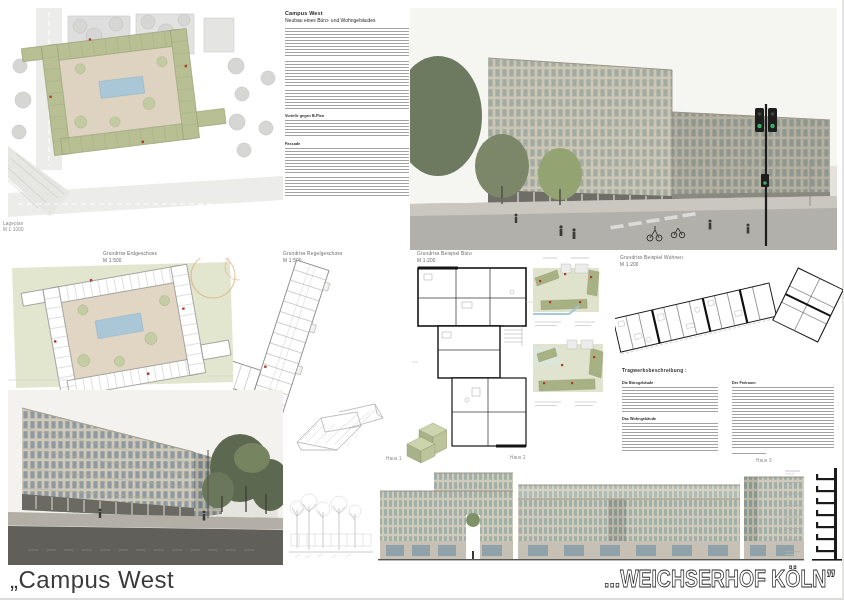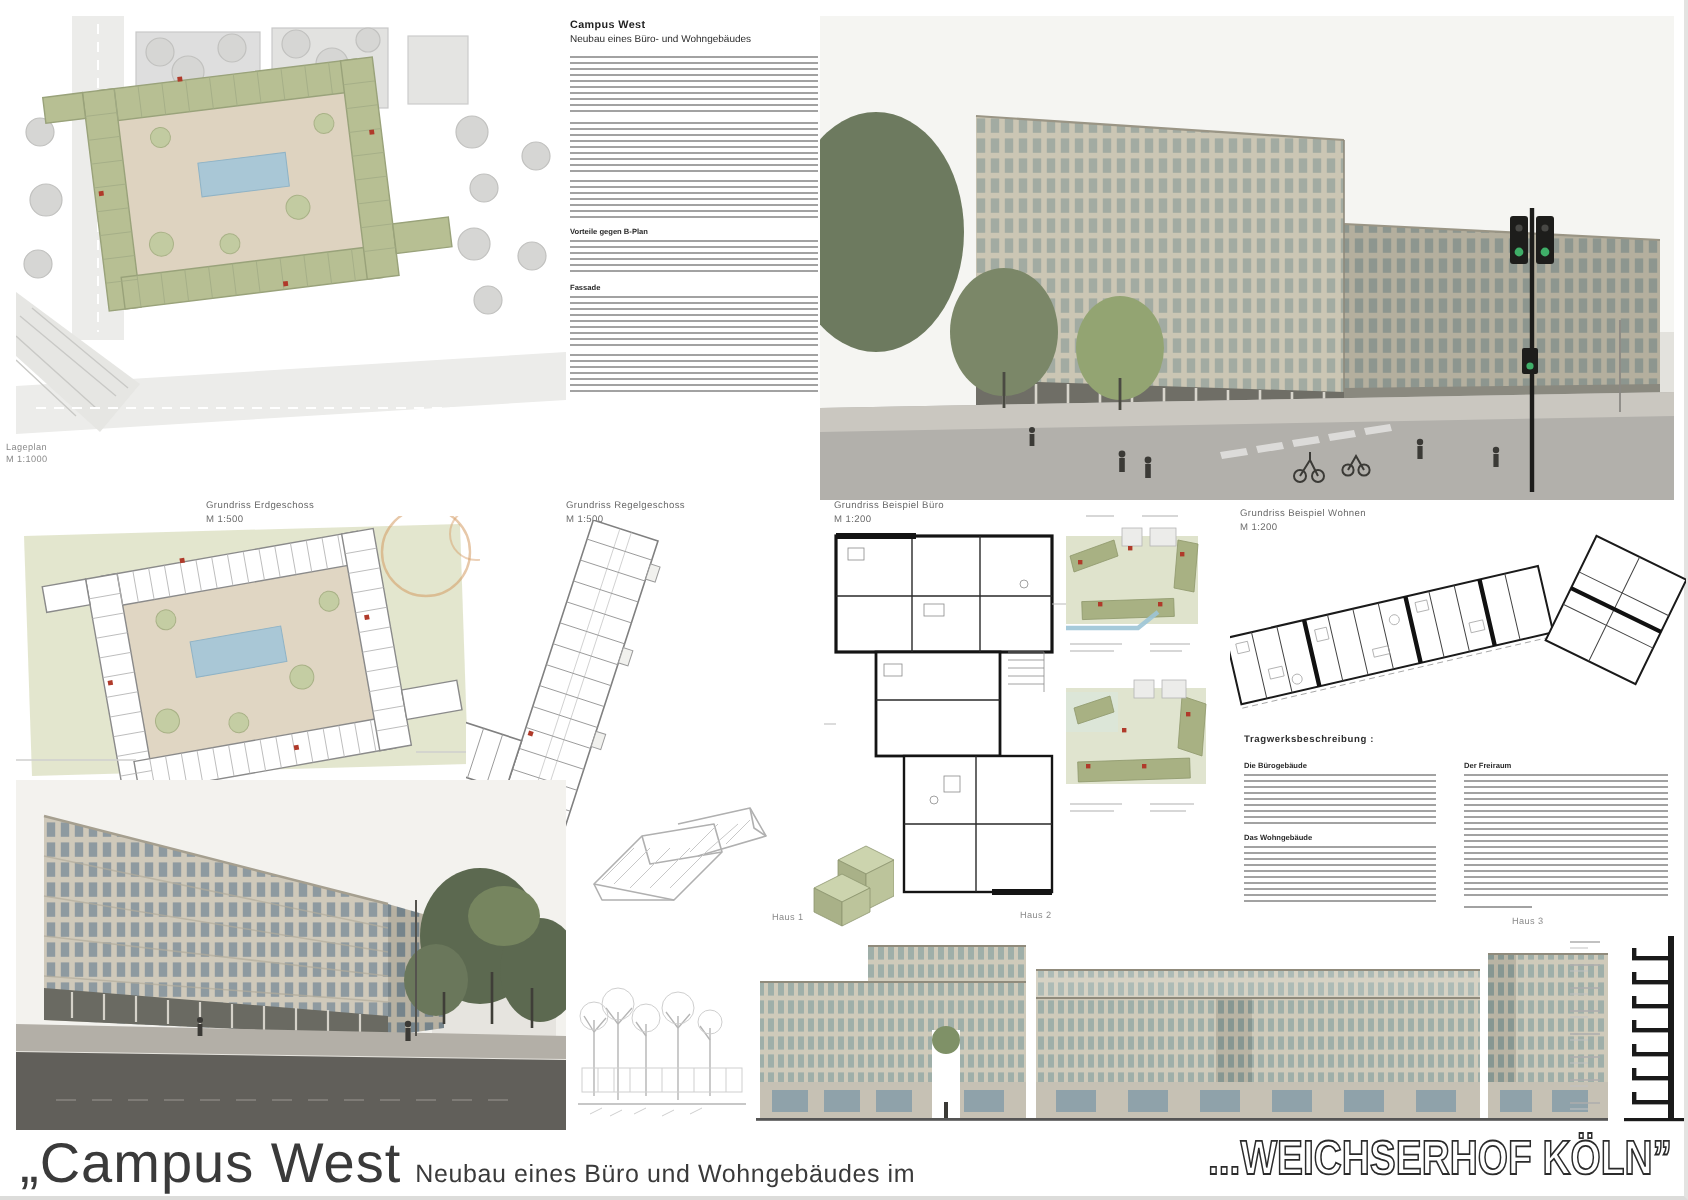--- a/index.html
+++ b/index.html
@@ -13,21 +13,21 @@
   .desc{width:124px}
   .desc .h1{font-size:5.4px;font-weight:bold;color:#1e1e1e;letter-spacing:.2px}
   .desc .h2{font-size:5px;color:#2c2c2c;margin:1px 0 5px}
   .micro-h{font-size:3.8px;font-weight:bold;color:#2a2a2a;margin:4px 0 2px}
   .plan-label{font-size:4.8px;line-height:1.45;color:#6b6b6b;letter-spacing:.2px}
   .tiny-label{font-size:4.6px;color:#8a8a8a;letter-spacing:.2px}
   .trag{width:214px}
   .trag-h{font-size:4.8px;font-weight:bold;color:#2e2e2e;letter-spacing:.3px;margin-bottom:4px}
   .trag-cols{display:flex;gap:14px}
   .footer-left{left:10px;top:566px;display:flex;align-items:baseline;gap:7px;white-space:nowrap}
-  .footer-main{font-size:28px;color:#3a3a3a;letter-spacing:.5px}
+  .footer-main{font-size:24px;color:#3a3a3a;letter-spacing:.5px}
   .footer-sub{font-size:12.5px;color:#3a3a3a;letter-spacing:.3px}
 </style>
 </head>
 <body>
 
 <div class="board">
 
   <svg class="abs" style="left:8px;top:8px" width="275" height="232" viewBox="0 0 275 232">
     <rect width="275" height="232" fill="#ffffff"></rect>
 
@@ -527,19 +527,18 @@
       <rect x="4" y="74" width="18" height="2.2"></rect>
         <rect x="4" y="70" width="2.2" height="4"></rect>
       <rect x="4" y="86" width="18" height="2.2"></rect>
         <rect x="4" y="82" width="2.2" height="4"></rect>
       <rect x="0" y="95" width="30" height="1.6"></rect>
     </g>
   </svg>
 
   <div class="abs footer-left">
     <span class="footer-main">„Campus West</span>
-    <span class="footer-sub">Neubau eines Büro und Wohngebäudes im</span>
   </div>
   <svg class="abs" style="left:602px;top:563px" width="238" height="32" viewBox="0 0 238 32">
     <text x="2" y="24" font-family="Liberation Sans, sans-serif" font-size="24" font-weight="bold" textLength="232" lengthAdjust="spacingAndGlyphs" fill="#ffffff" stroke="#2b2b2b" stroke-width="0.9">...WEICHSERHOF KÖLN”</text>
   </svg>
 
 </div>
 
 </body></html>

